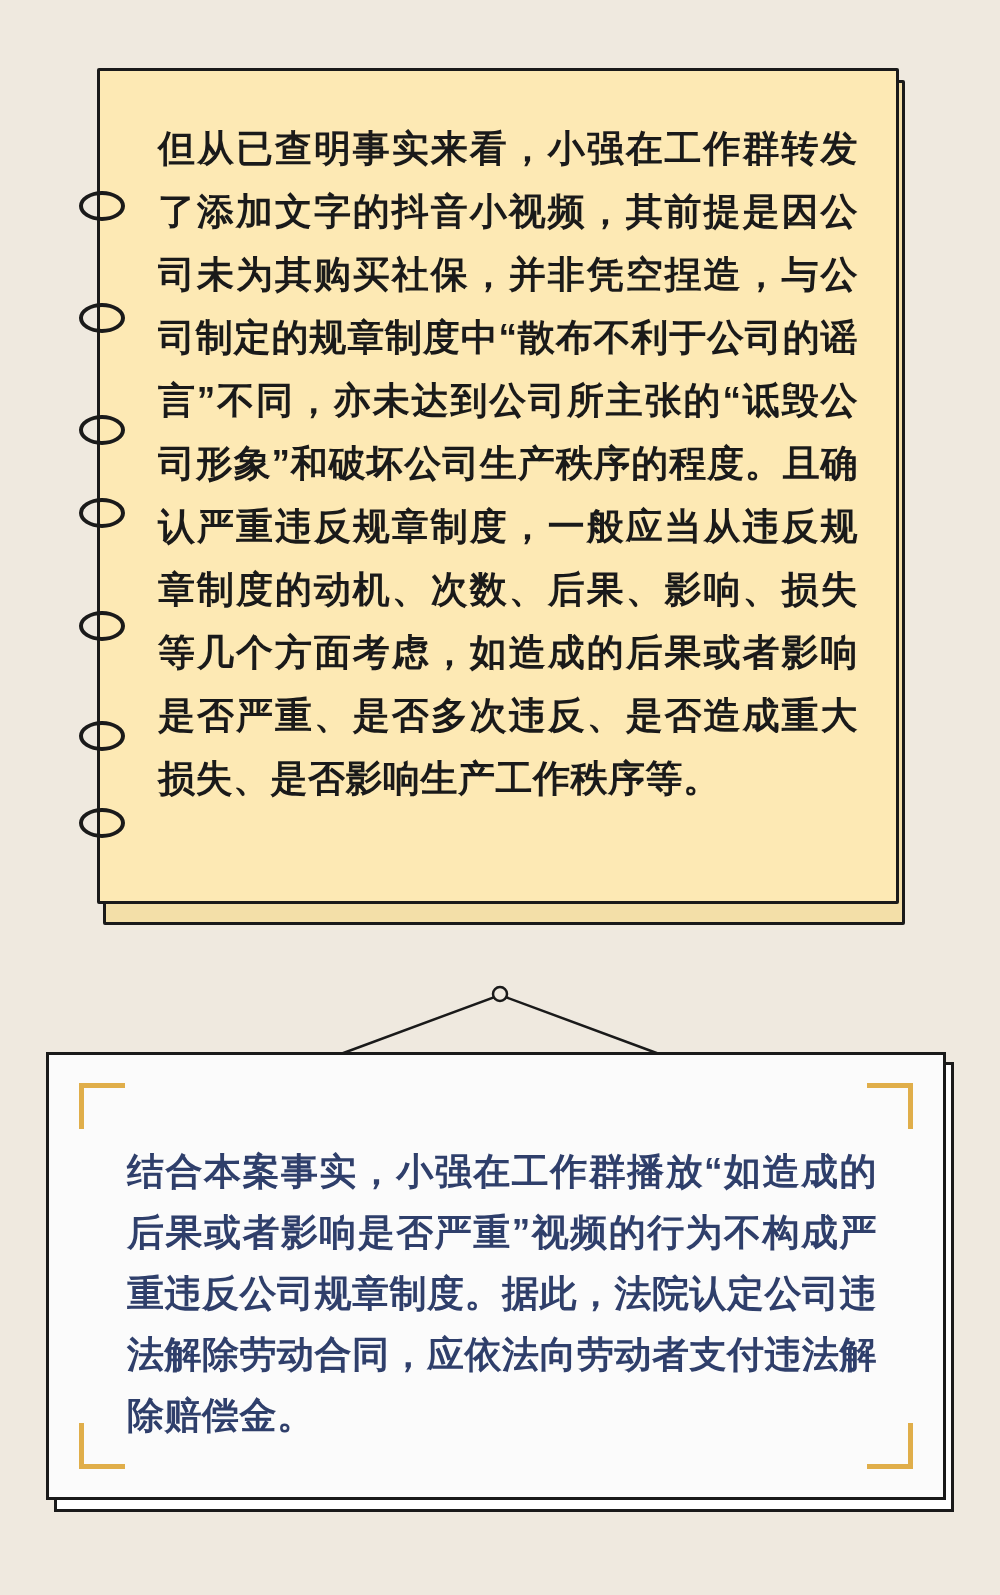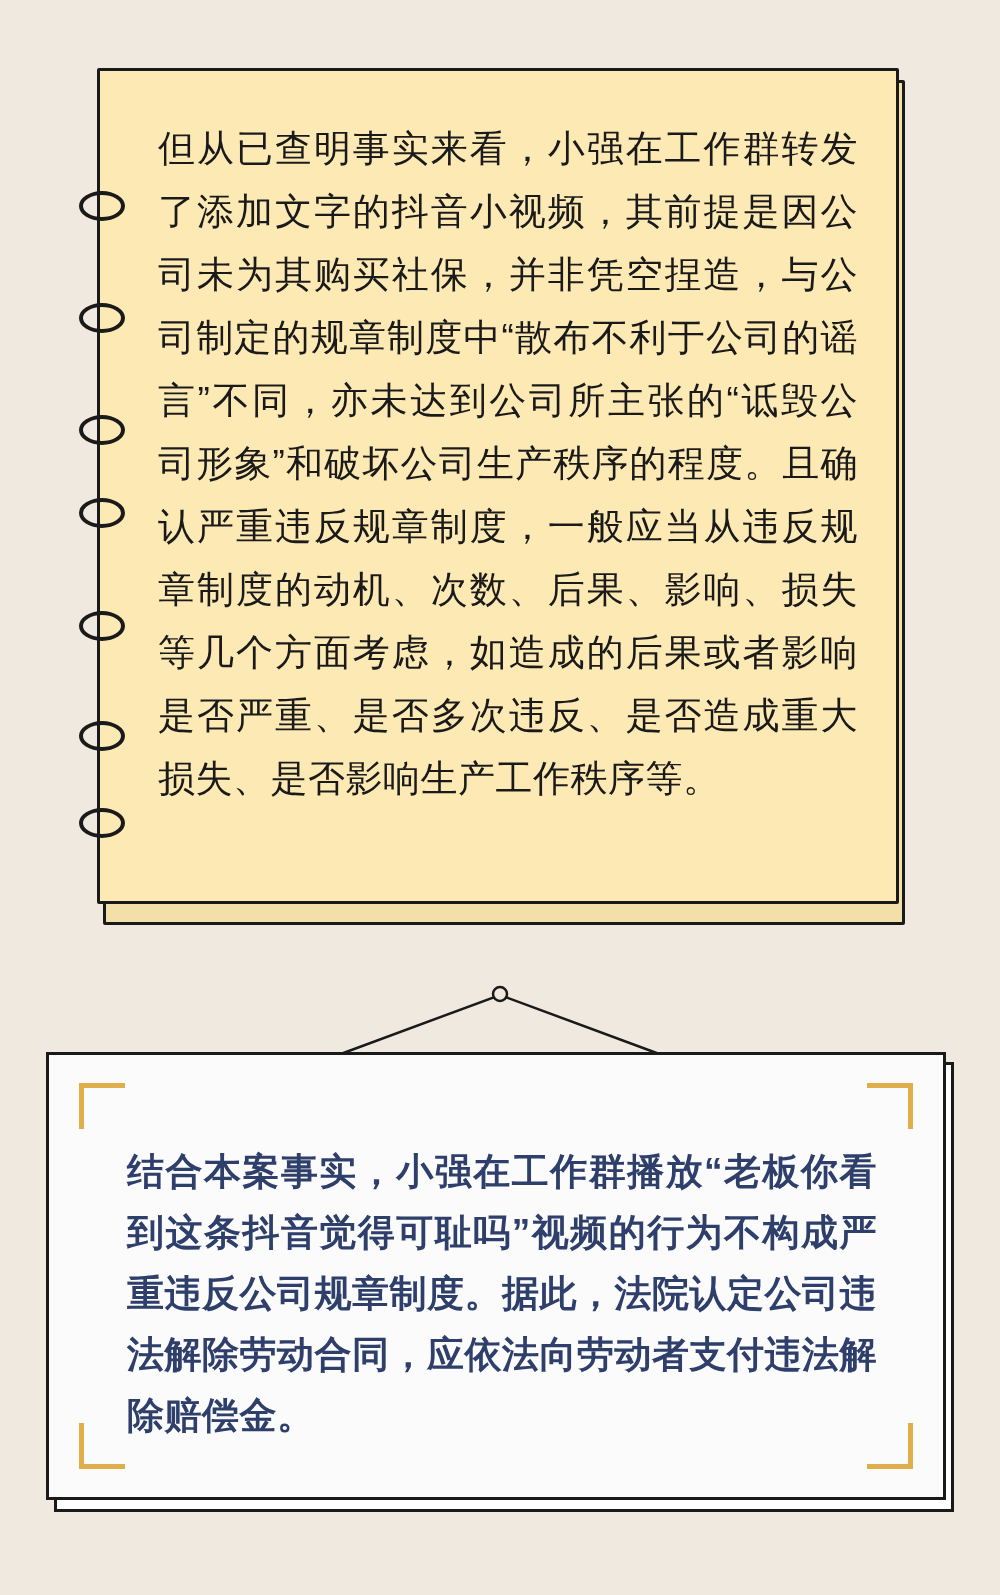--- a/index.html
+++ b/index.html
@@ -46,21 +46,21 @@
     box-sizing: border-box;
   }
   #notepad-text {
     position: absolute;
     left: 58px;
     top: 46px;
     width: 700px;
     font-size: 37px;
     line-height: 63px;
     color: #1a1a1a;
-    font-weight: 400;
+    font-weight: 700;
     letter-spacing: 0.5px;
     text-align: justify;
     white-space: pre-wrap;
   }
   
   .ring {
     position: absolute;
     width: 46px;
     height: 30px;
     border: 4px solid #1a1a1a;
@@ -162,15 +162,15 @@
   <circle cx="170" cy="9" r="7" fill="#efe9df" stroke="#1a1a1a" stroke-width="2.5"></circle>
 </svg>
 
 <div id="conclusion-card">
   <div id="conclusion-shadow"></div>
   <div id="conclusion-box">
     <span class="corner tl"></span>
     <span class="corner tr"></span>
     <span class="corner bl"></span>
     <span class="corner br"></span>
-    <div id="conclusion-text">结合本案事实，小强在工作群播放“老板你看到这条抖音觉得可耻吗”视频的行为不构成严重违反公司规章制度。据此，法院认定公司违法解除劳动合同，应依法向劳动者支付违法解除赔偿金。</div>
+    <div id="conclusion-text">结合本案事实，小强在工作群播放“如造成的后果或者影响是否严重”视频的行为不构成严重违反公司规章制度。据此，法院认定公司违法解除劳动合同，应依法向劳动者支付违法解除赔偿金。</div>
   </div>
 </div>
 
 </body></html>

